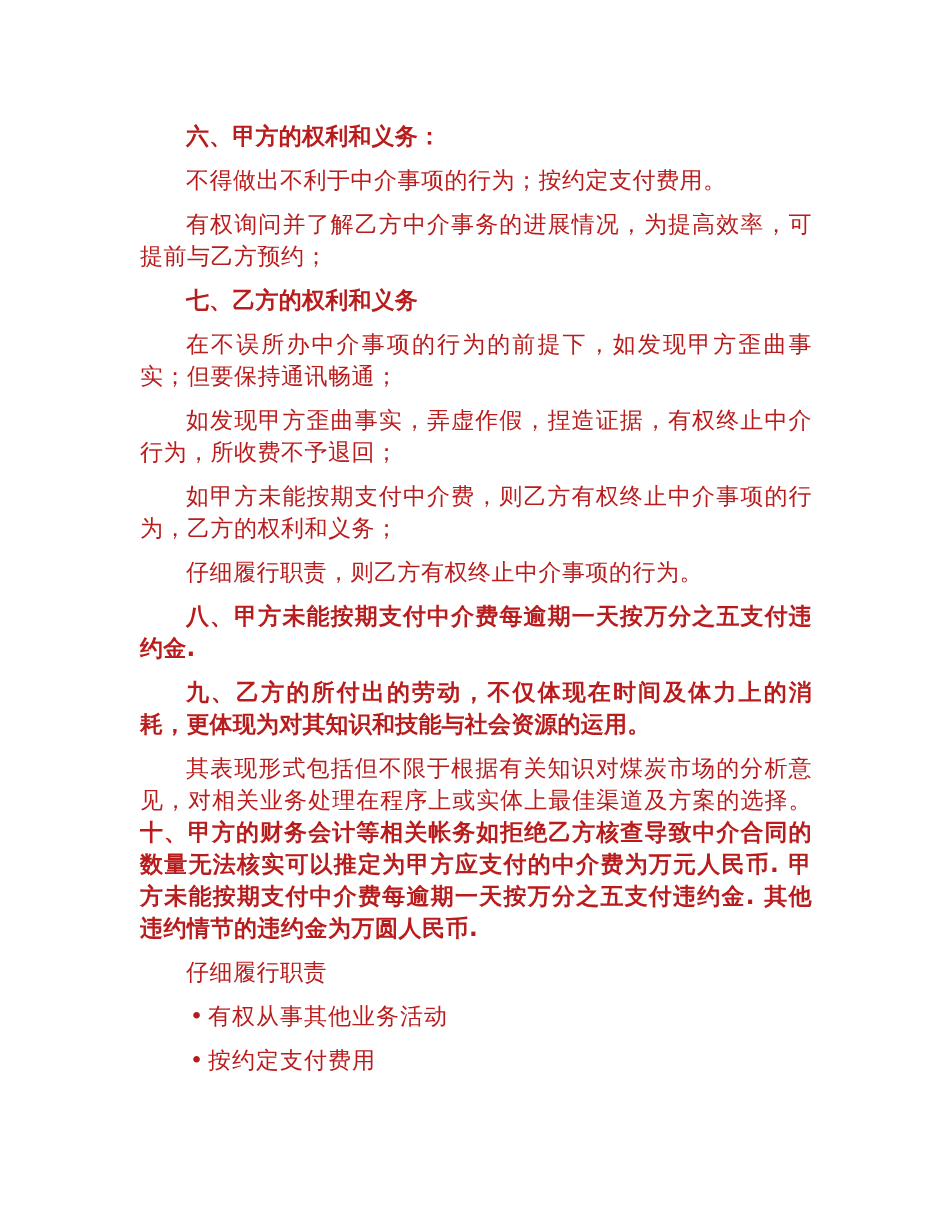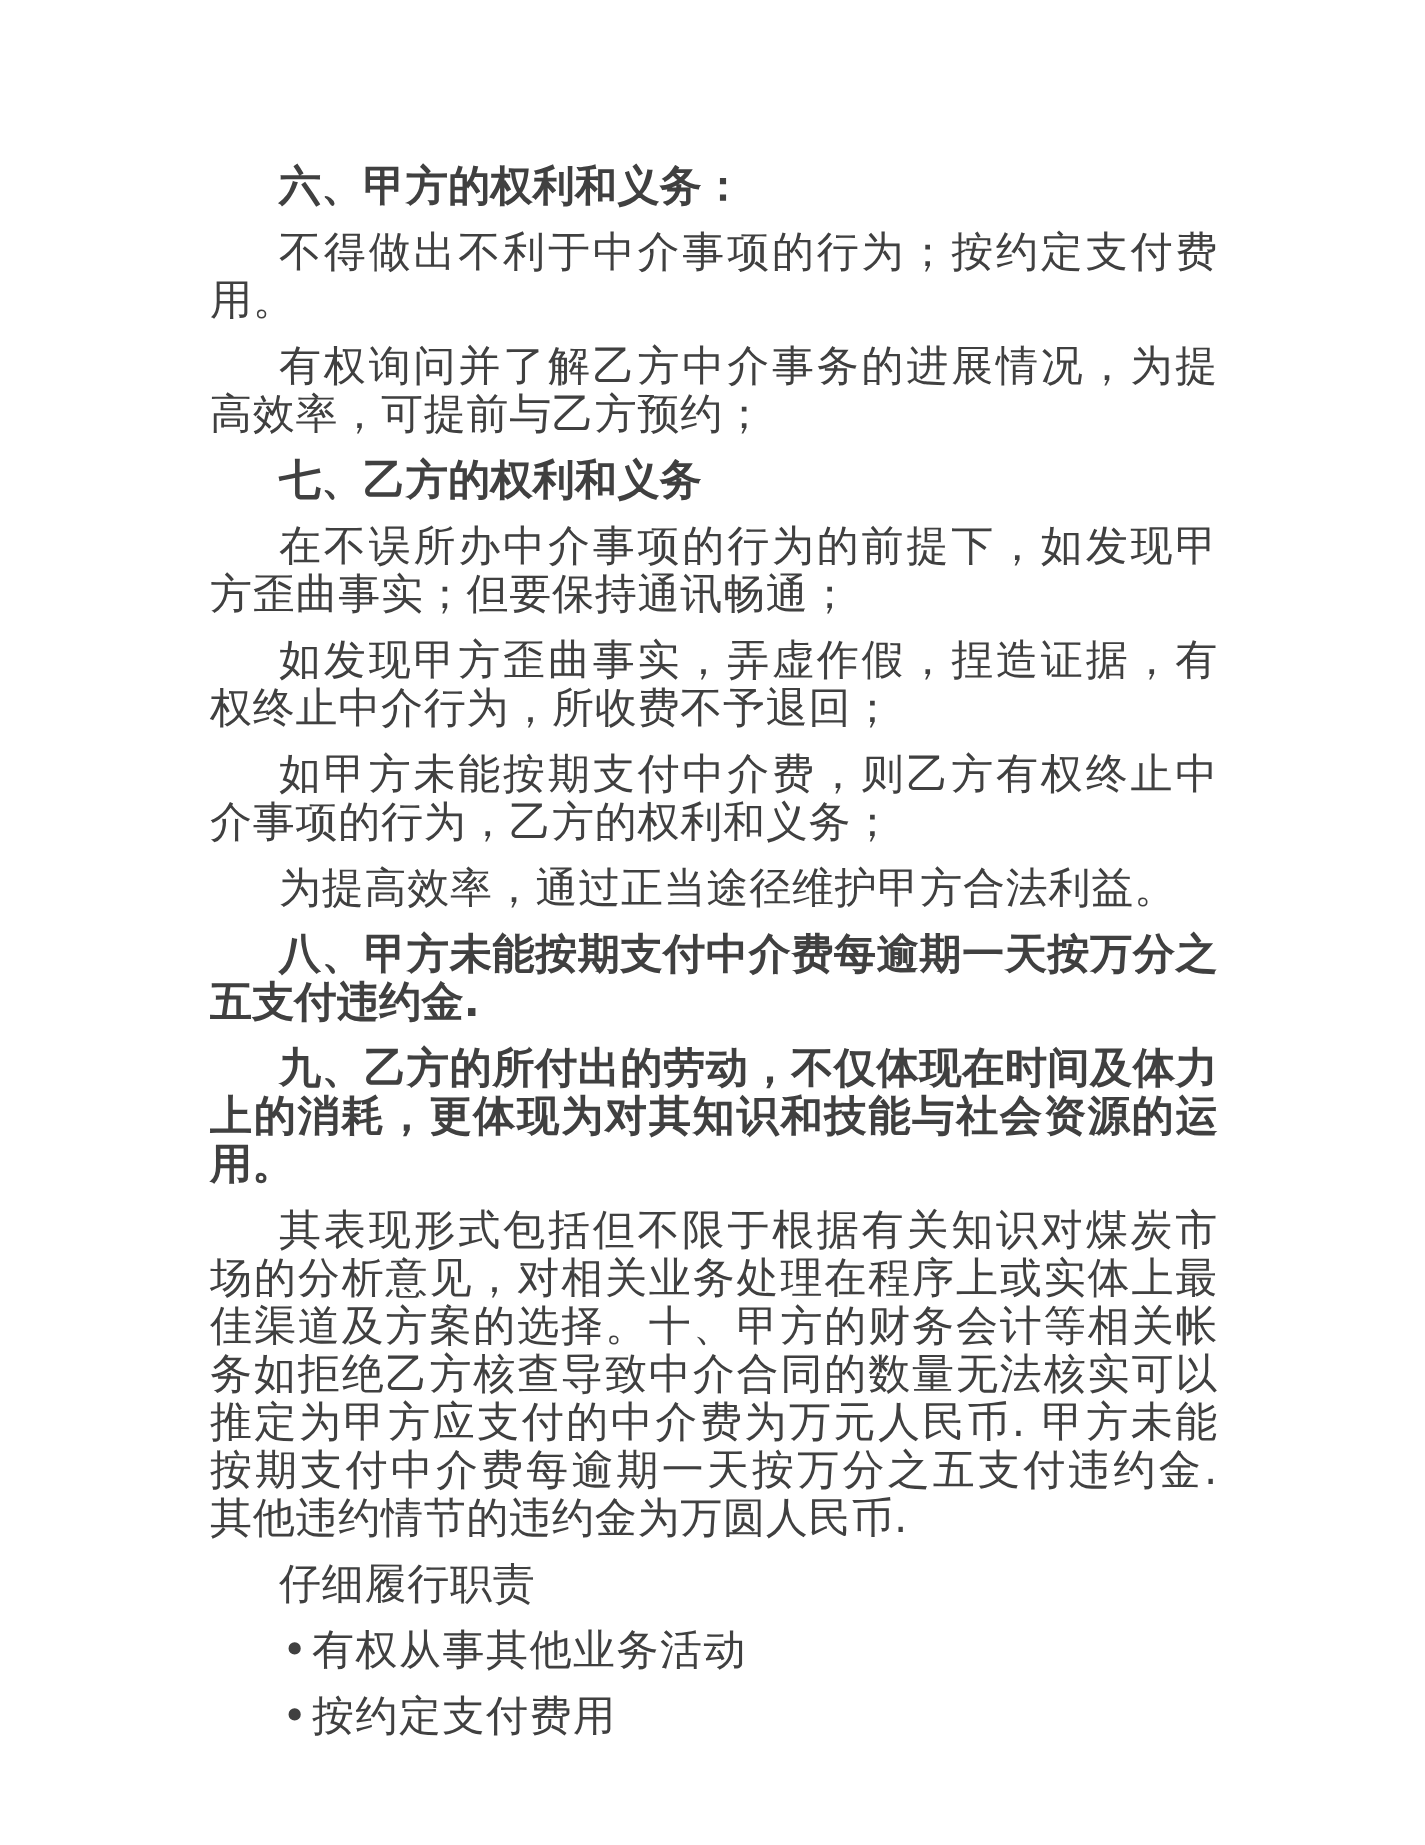--- a/index.html
+++ b/index.html
@@ -1,40 +1,40 @@
 <!DOCTYPE html>
 <html><head>
   <meta charset="utf-8">
   <style>
     html, body { margin: 0; padding: 0; background: #ffffff; }
     body { width: 950px; height: 1230px; position: relative; overflow: hidden; }
     .page {
-      position: absolute; left: 140px; top: 108px; width: 672px;
+      position: absolute; left: 140px; top: 120px; width: 672px;
       font-family: "DejaVu Serif", "Liberation Serif", serif;
-      color: #404040; font-size: 28px; line-height: 32px;
+      color: #b91c1c; font-size: 23px; line-height: 32px;
     }
     .p { margin: 0 0 12px 0; text-indent: 46px; text-align: justify; letter-spacing: 0.5px; }
     .h { font-family: "DejaVu Sans", "Liberation Sans", sans-serif; font-weight: bold; letter-spacing: 0.2px; }
-    .b { font-family: "DejaVu Sans", "Liberation Sans", sans-serif; font-weight: normal; }
+    .b { font-family: "DejaVu Sans", "Liberation Sans", sans-serif; font-weight: bold; }
     .list { list-style: none; margin: 0; padding: 0; }
     .list li { margin: 0 0 12px 0; padding-left: 46px; letter-spacing: 1px; }
     .bullet { display: inline-block; width: 22px; text-align: center; }
   </style>
 </head>
 <body>
 
 <div class="page">
   <p class="p h">六、甲方的权利和义务：</p>
   <p class="p">不得做出不利于中介事项的行为；按约定支付费用。</p>
   <p class="p">有权询问并了解乙方中介事务的进展情况，为提高效率，可提前与乙方预约；</p>
   <p class="p h">七、乙方的权利和义务</p>
   <p class="p">在不误所办中介事项的行为的前提下，如发现甲方歪曲事实；但要保持通讯畅通；</p>
   <p class="p">如发现甲方歪曲事实，弄虚作假，捏造证据，有权终止中介行为，所收费不予退回；</p>
   <p class="p">如甲方未能按期支付中介费，则乙方有权终止中介事项的行为，乙方的权利和义务；</p>
-  <p class="p">为提高效率，通过正当途径维护甲方合法利益。</p>
+  <p class="p">仔细履行职责，则乙方有权终止中介事项的行为。</p>
   <p class="p h">八、甲方未能按期支付中介费每逾期一天按万分之五支付违约金.</p>
   <p class="p h">九、乙方的所付出的劳动，不仅体现在时间及体力上的消耗，更体现为对其知识和技能与社会资源的运用。</p>
   <p class="p"><span>其表现形式包括但不限于根据有关知识对煤炭市场的分析意见，对相关业务处理在程序上或实体上最佳渠道及方案的选择。</span><span class="b">十、甲方的财务会计等相关帐务如拒绝乙方核查导致中介合同的数量无法核实可以推定为甲方应支付的中介费为万元人民币. 甲方未能按期支付中介费每逾期一天按万分之五支付违约金. 其他违约情节的违约金为万圆人民币.</span></p>
   <p class="p">仔细履行职责</p>
   <ul class="list">
     <li><span class="bullet">•</span><span>有权从事其他业务活动</span></li>
     <li><span class="bullet">•</span><span>按约定支付费用</span></li>
   </ul>
 </div>
 

